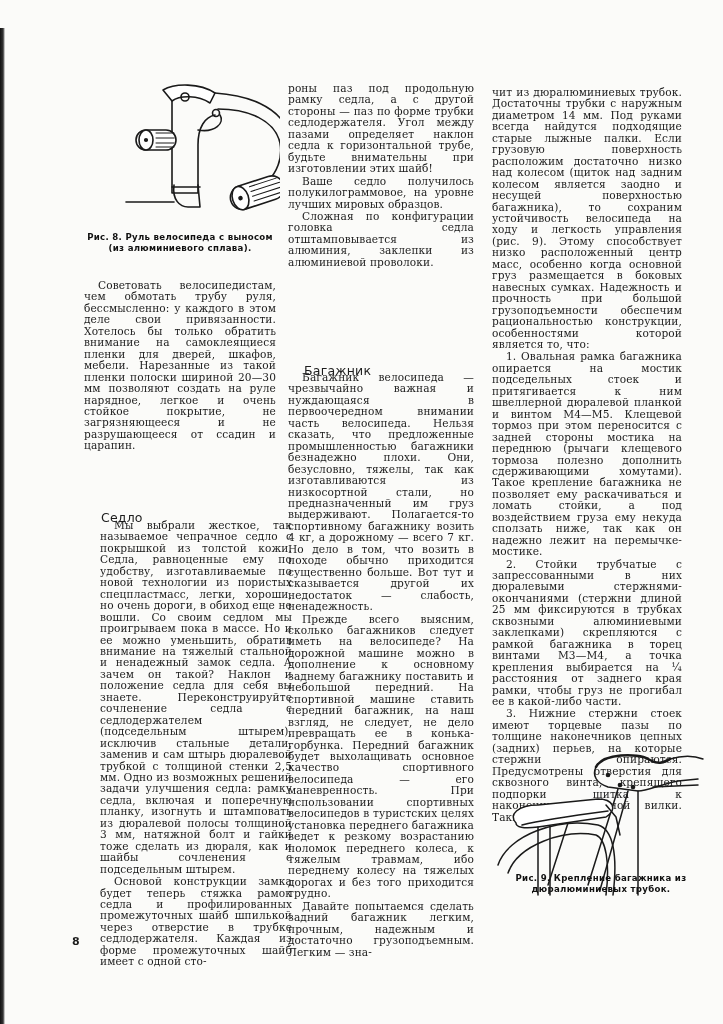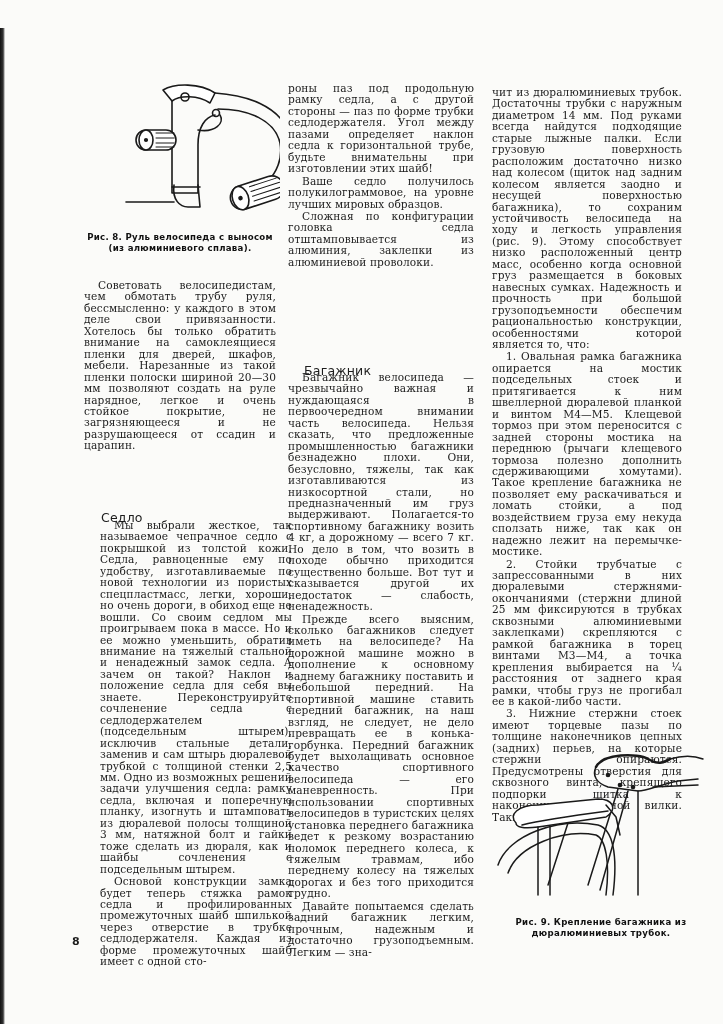--- a/index.html
+++ b/index.html
@@ -28,21 +28,21 @@
     }
     #h-sedlo { position: absolute; left: 85px; top: 494px; }
     #h-bagazhnik { position: absolute; left: 288px; top: 347px; }
     #col1-body2 { position: absolute; left: 100px; top: 520px; width: 192px; }
     #col2-body2 { position: absolute; left: 288px; top: 372px; width: 186px; }
     .caption {
       position: absolute; font-family: "DejaVu Sans", sans-serif; font-weight: bold;
       font-size: 8.6px; line-height: 11px; color: #111; letter-spacing: 0.3px; text-align: center;
     }
     #cap8 { left: 85px; top: 232px; width: 190px; }
-    #cap9 { left: 496px; top: 917px; width: 210px; }
+    #cap9 { left: 496px; top: 873px; width: 210px; }
     .fig { position: absolute; }
     #fig8 { left: 80px; top: 75px; width: 200px; height: 140px; }
     #fig9 { left: 488px; top: 745px; width: 220px; height: 165px; }
     .pagenum {
       position: absolute; left: 72px; top: 935px;
       font-family: "DejaVu Sans", sans-serif; font-weight: bold; font-size: 11px;
     }
   </style>
 </head>
 <body>

